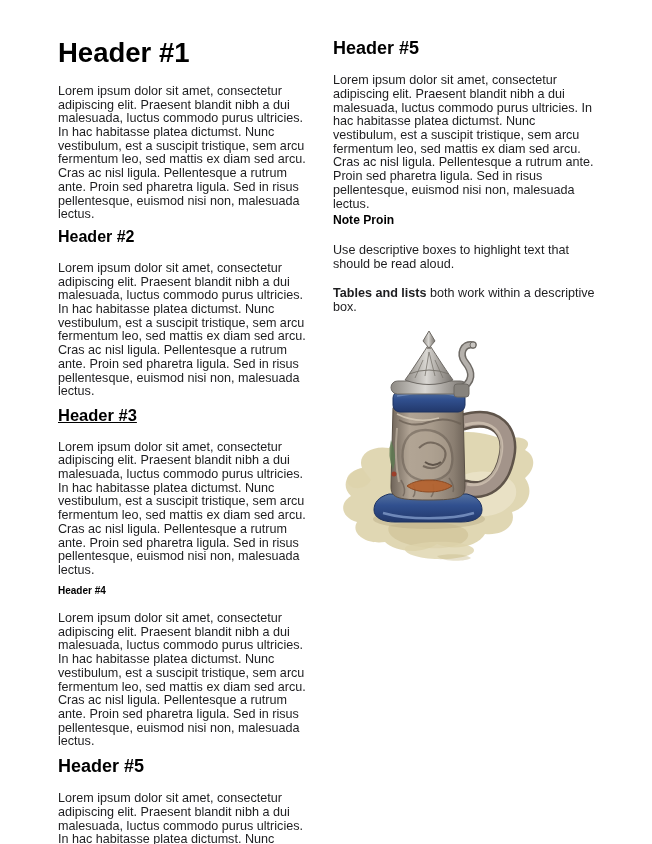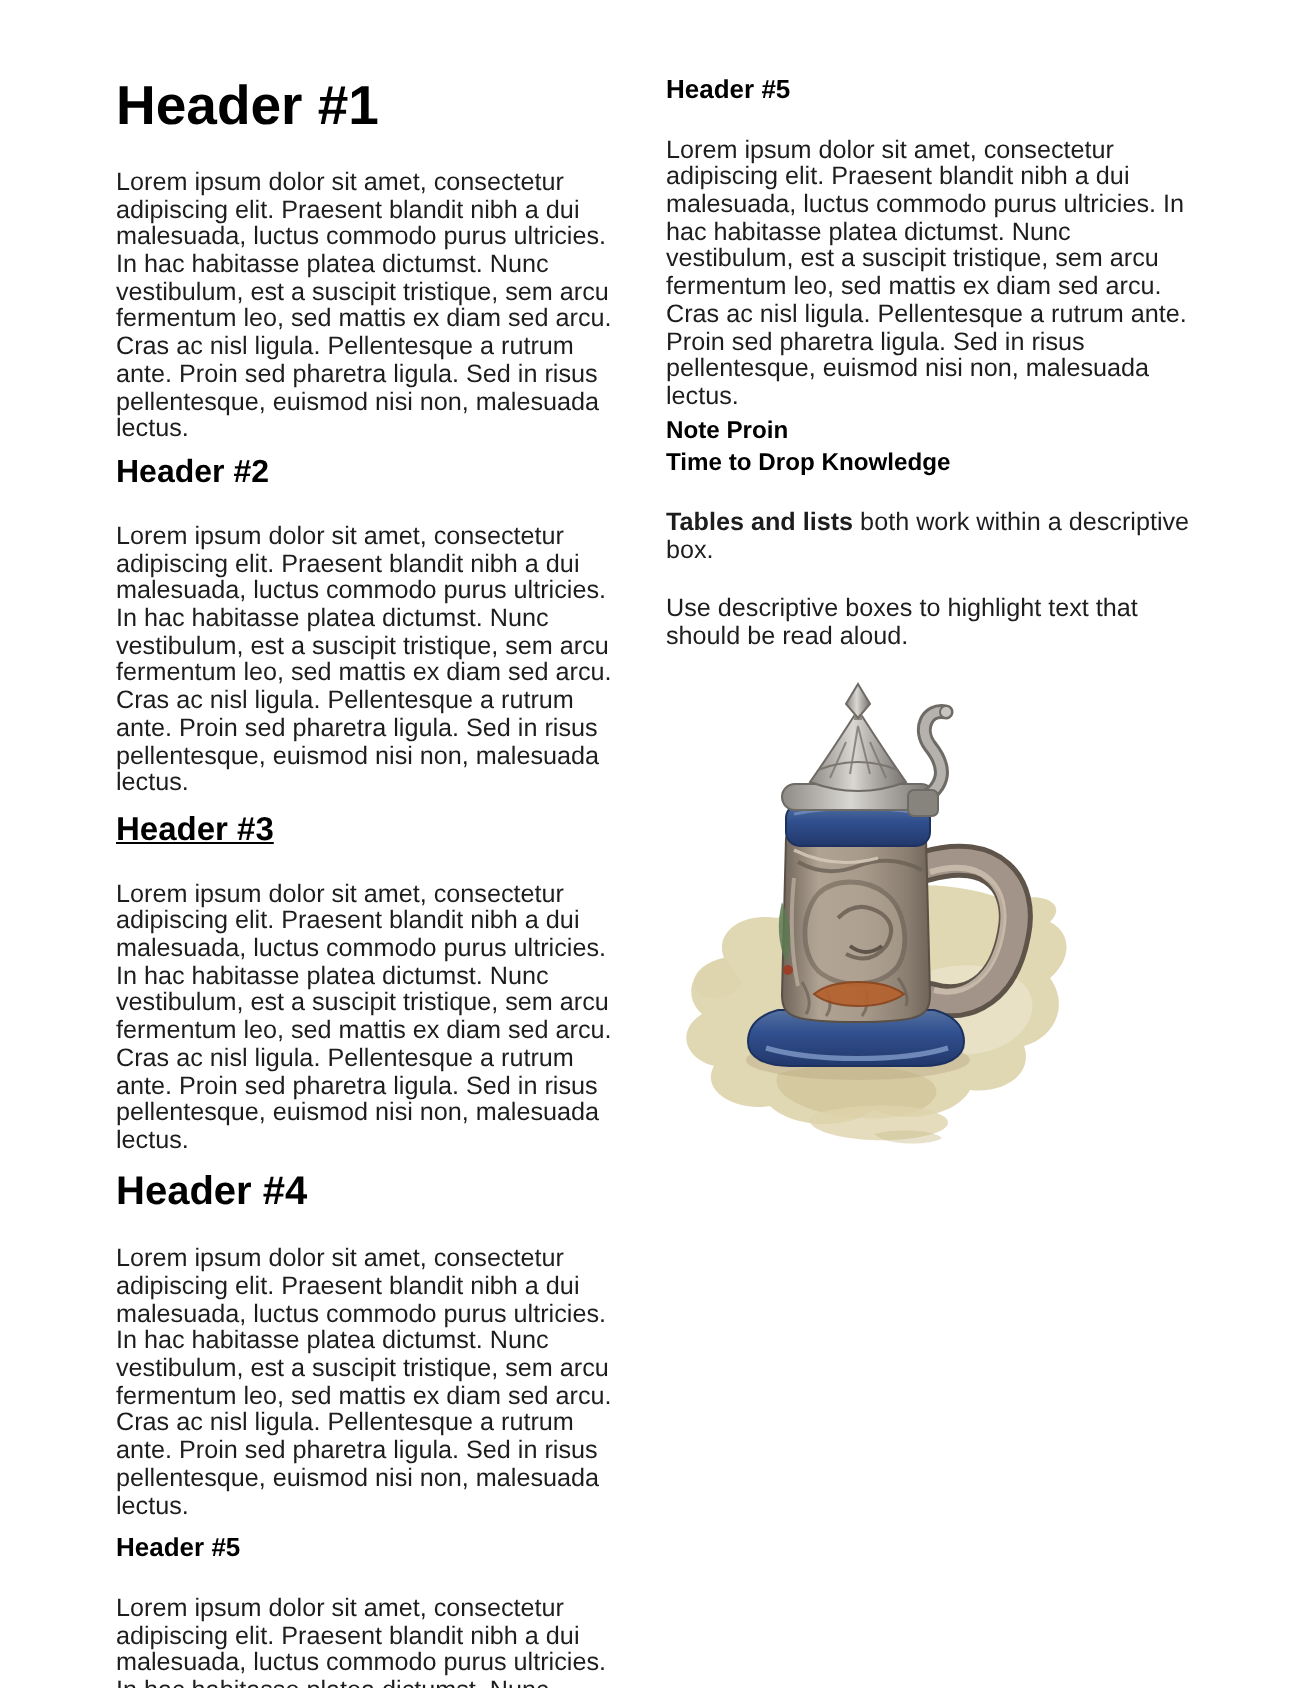--- a/index.html
+++ b/index.html
@@ -34,22 +34,22 @@
     color: #1d1d1f;
   }
   h1, h2, h3, h4, h5 {
     color: #000000;
     font-weight: 700;
     line-height: 1.12;
   }
   h1.doc-h1 { font-size: 27.5px; margin: 0 0 4px 0; }
   h2.doc-h2 { font-size: 16px;   margin: 6px 0 4px 0; }
   h3.doc-h3 { font-size: 16.5px; margin: 7px 0 3px 0; text-decoration: underline; }
-  h4.doc-h4 { font-size: 20px;   margin: 7px 0 16px 0; }
-  h5.doc-h5 { font-size: 13px; margin: 7px 0 2px 0; }
+  h4.doc-h4 { font-size: 10px;   margin: 7px 0 16px 0; }
+  h5.doc-h5 { font-size: 18px; margin: 7px 0 2px 0; }
   h5.doc-h6 { font-size: 12.1px; margin: 3px 0 1px 0; }
 
   .inline-bold { font-weight: 700; }
 
   .figure {
     width: 300px;
     height: 235px;
     margin: 13px 0 0 4px;
     position: relative;
   }
@@ -76,24 +76,23 @@
     <h5 class="doc-h5">Header #5</h5>
     <p class="body">Lorem ipsum dolor sit amet, consectetur adipiscing elit. Praesent blandit nibh a dui malesuada, luctus commodo purus ultricies. In hac habitasse platea dictumst. Nunc vestibulum, est a suscipit tristique, sem arcu fermentum leo, sed mattis ex diam sed arcu. Cras ac nisl ligula. Pellentesque a rutrum ante. Proin sed pharetra ligula. Sed in risus pellentesque, euismod nisi non, malesuada lectus.</p>
   </div>
 
   <div class="col col-right">
     <h5 class="doc-h5" style="margin-top:0;">Header #5</h5>
     <p class="body">Lorem ipsum dolor sit amet, consectetur adipiscing elit. Praesent blandit nibh a dui malesuada, luctus commodo purus ultricies. In hac habitasse platea dictumst. Nunc vestibulum, est a suscipit tristique, sem arcu fermentum leo, sed mattis ex diam sed arcu. Cras ac nisl ligula. Pellentesque a rutrum ante. Proin sed pharetra ligula. Sed in risus pellentesque, euismod nisi non, malesuada lectus.</p>
 
     <h5 class="doc-h6">Note Proin</h5>
 
-    <h5 class="doc-h6">Time to Drop Knowledge</h5>
+    <p class="body">Use descriptive boxes to highlight text that should be read aloud.</p>
+
     <p class="body"><span class="inline-bold">Tables and lists</span><span> both work within a descriptive box.</span></p>
-
-    <p class="body">Use descriptive boxes to highlight text that should be read aloud.</p>
 
     <div class="figure">
       <svg viewBox="0 0 300 235" width="300" height="235">
         <defs>
           <linearGradient id="gBody" x1="0" y1="0" x2="1" y2="0">
             <stop offset="0" stop-color="#6f6459"></stop>
             <stop offset="0.25" stop-color="#b0a394"></stop>
             <stop offset="0.55" stop-color="#a79a8b"></stop>
             <stop offset="0.85" stop-color="#8a7e71"></stop>
             <stop offset="1" stop-color="#6f6459"></stop>

